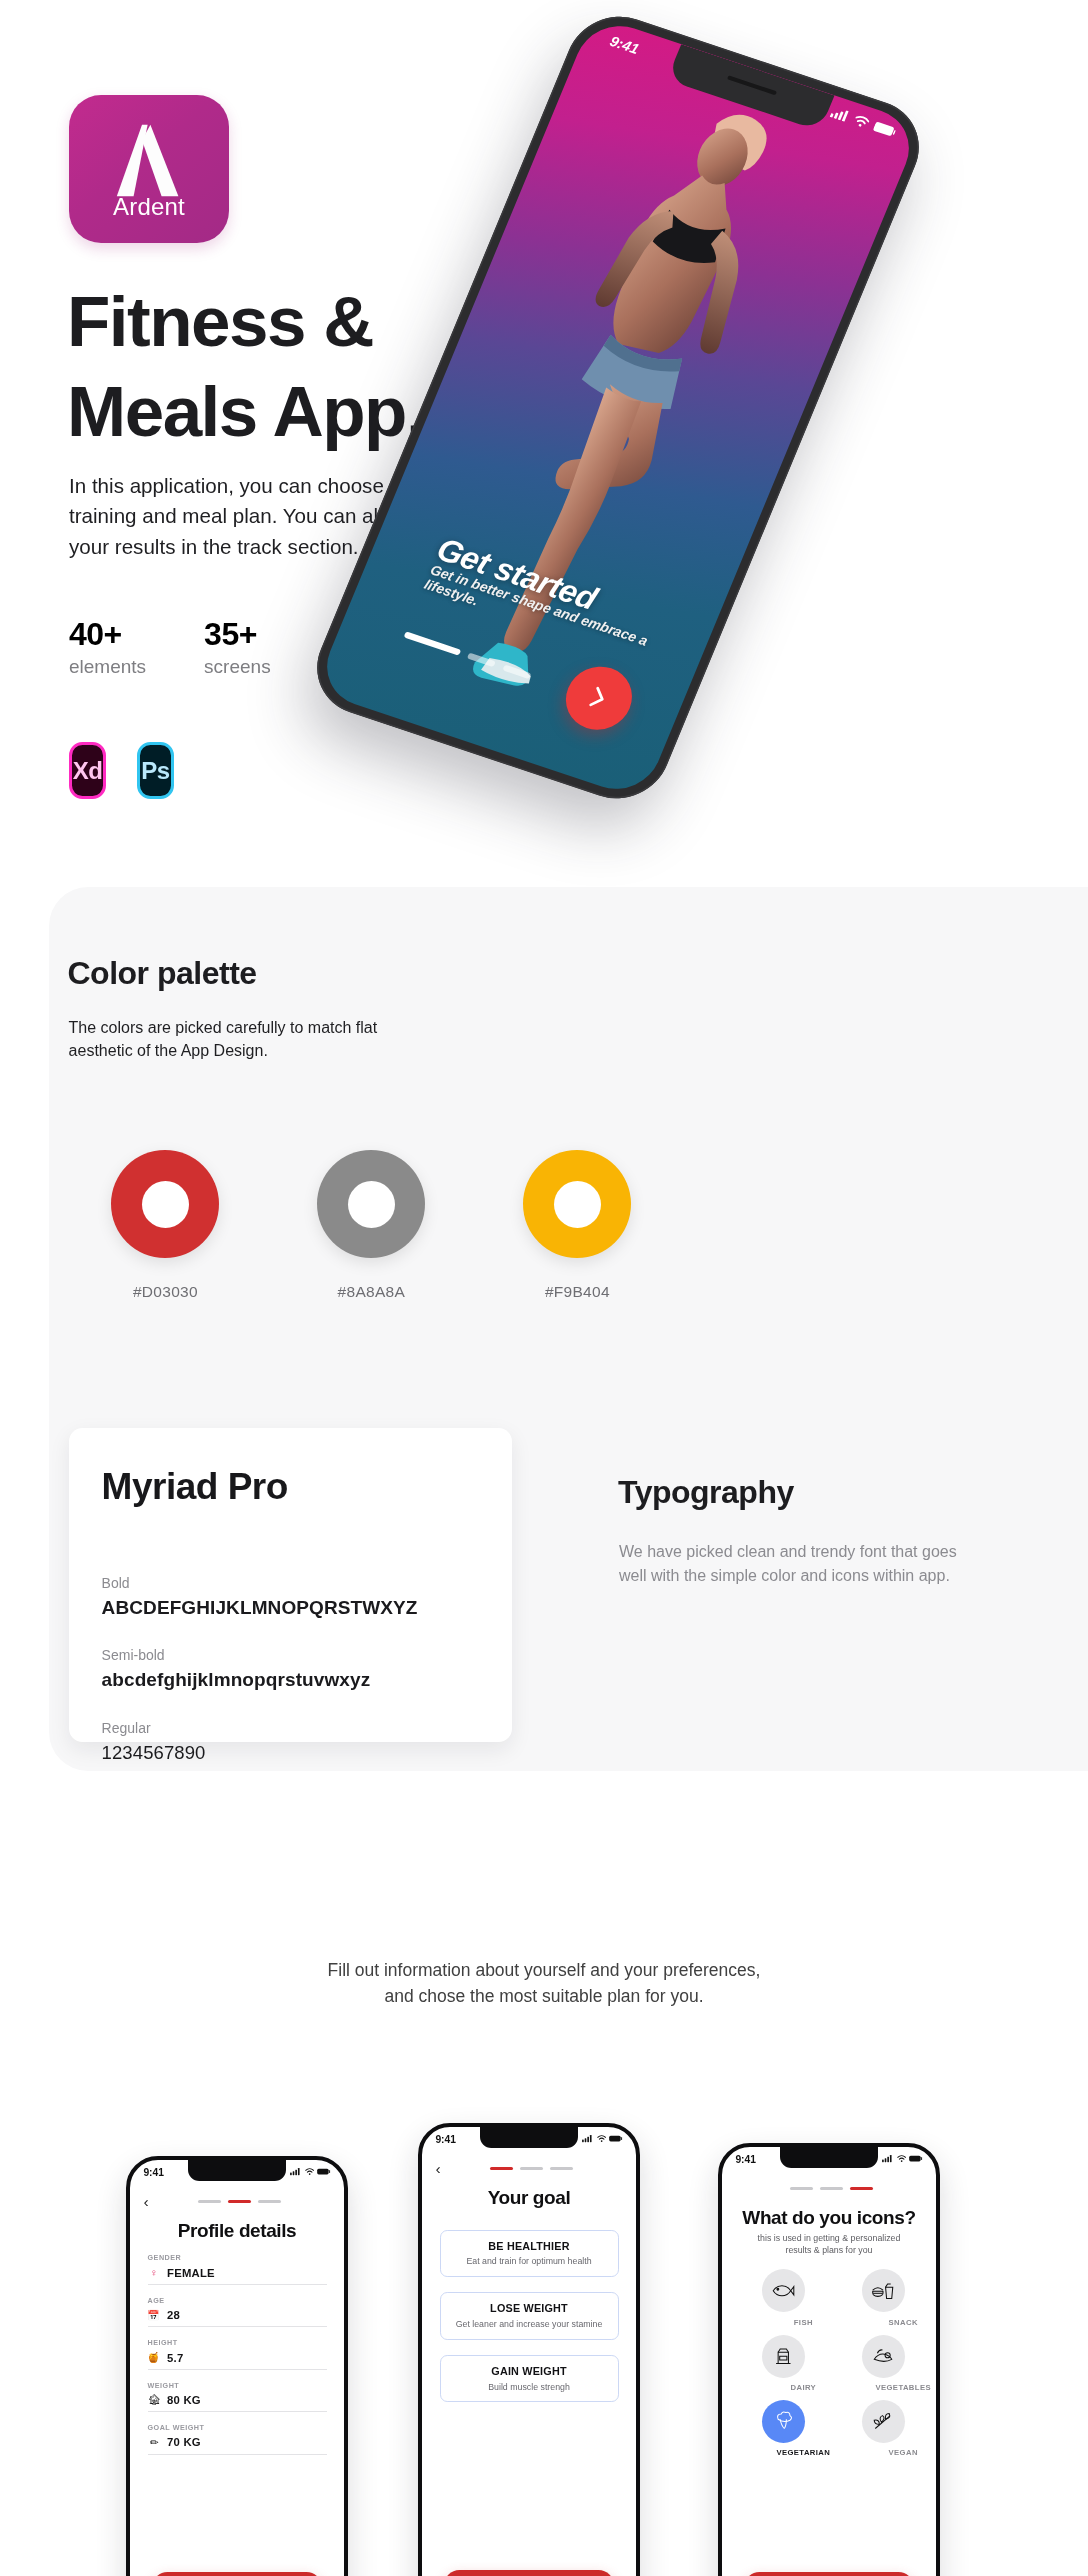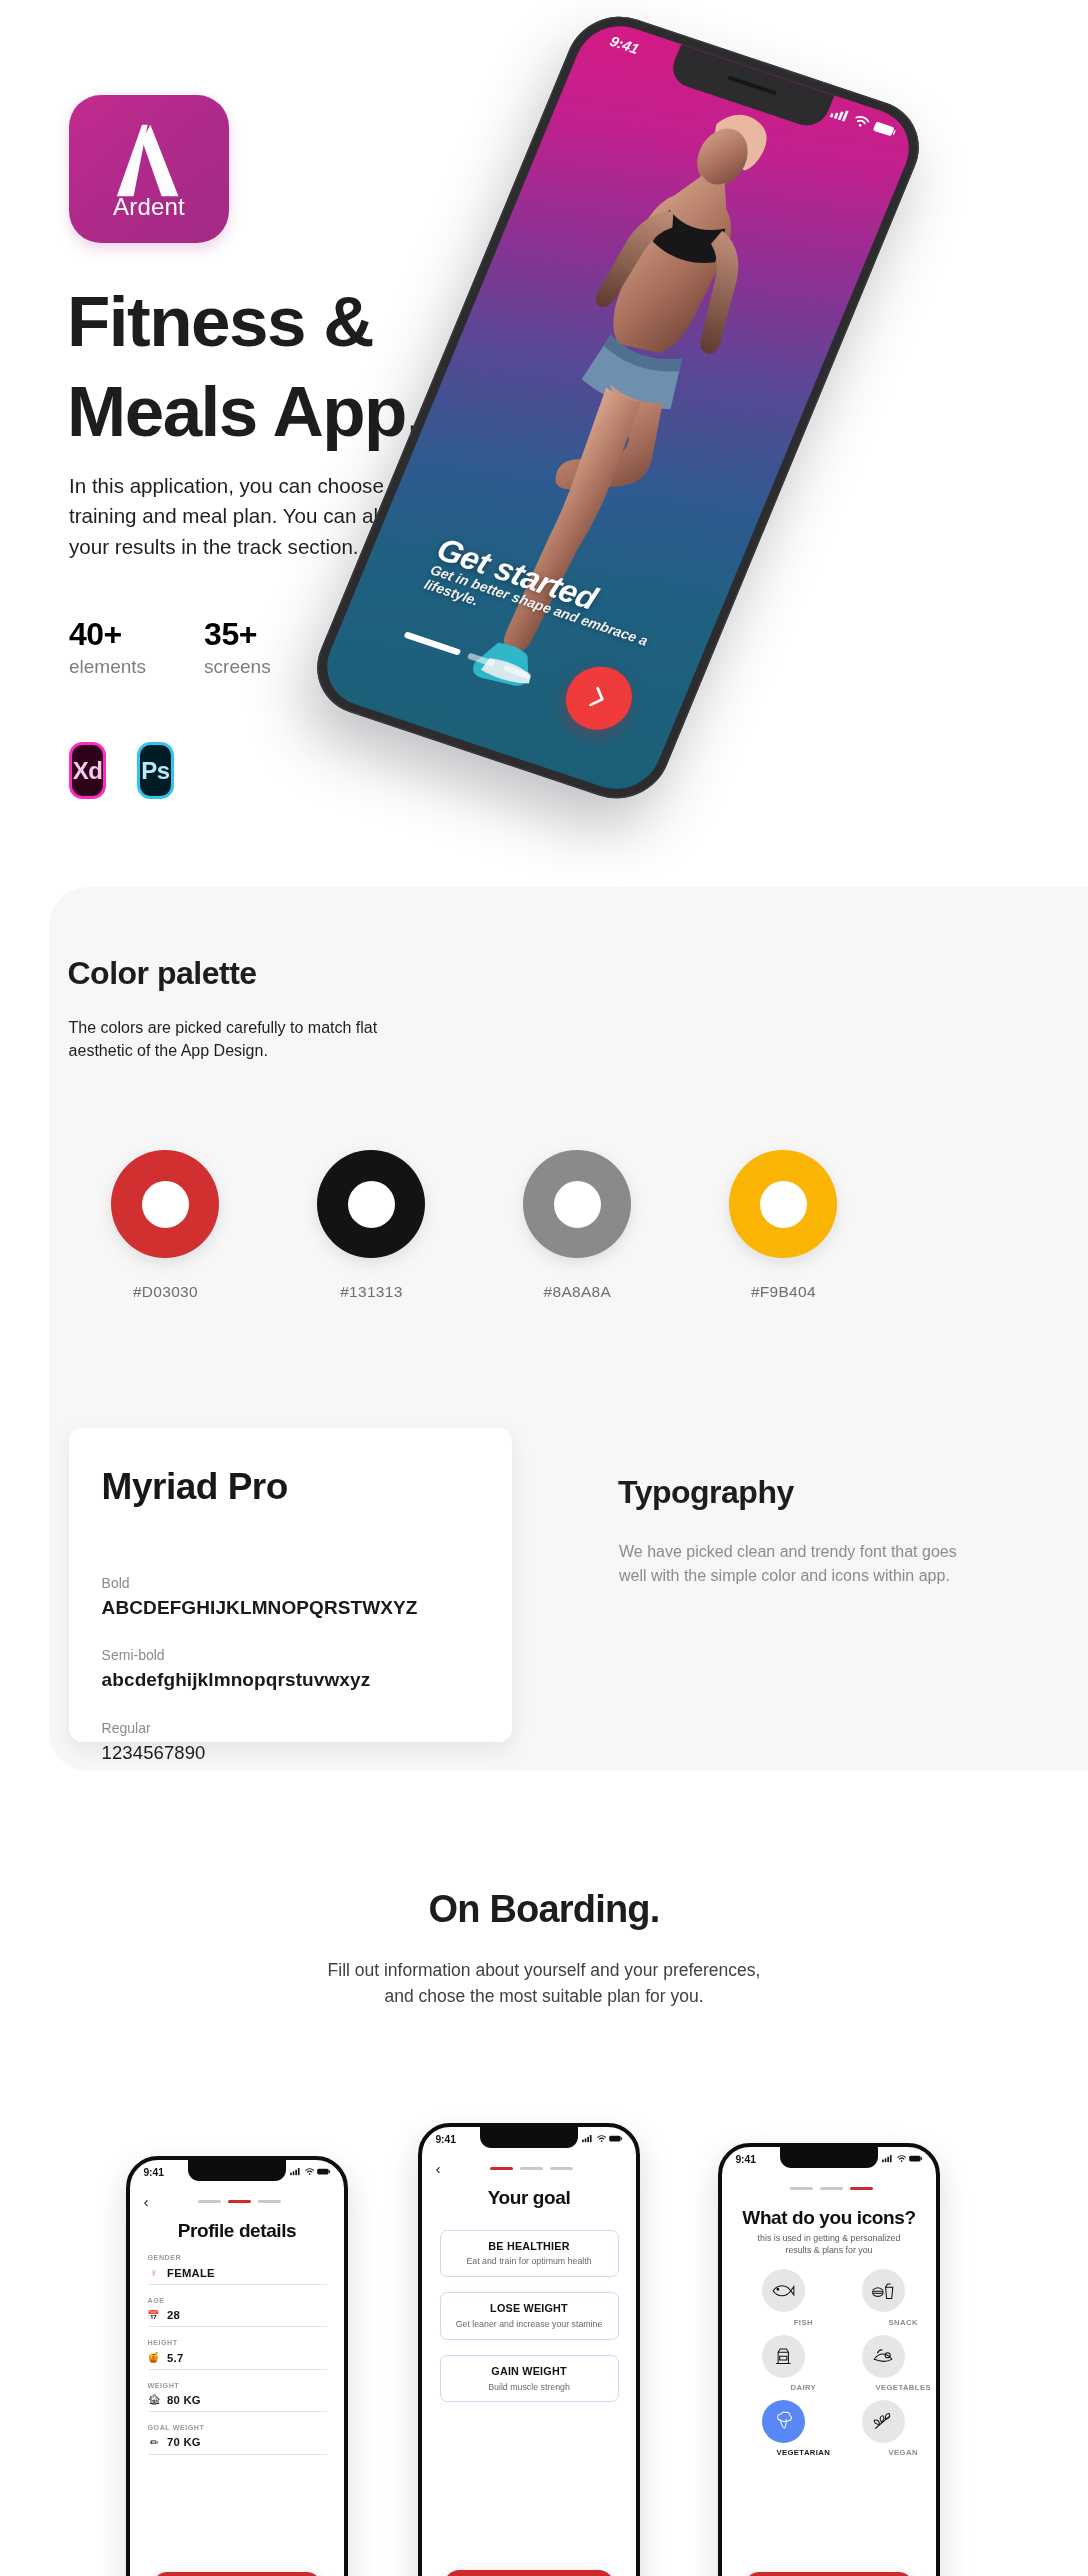--- a/index.html
+++ b/index.html
@@ -287,26 +287,20 @@
     <p class="sec-sub pal-sub">The colors are picked carefully to match flat aesthetic of the App Design.</p>
 
     <div class="swatches">
       <div class="sw">
         <div class="sw-ring" style="background:#D03030">
             <div class="sw-hole"></div>
           </div>
         <div class="sw-hex">#D03030</div>
       </div>
       <div class="sw">
-        <div class="sw-ring" style="background:#131313">
-            <div class="sw-hole"></div>
-          </div>
-        <div class="sw-hex">#131313</div>
-      </div>
-      <div class="sw">
         <div class="sw-ring" style="background:#8A8A8A">
             <div class="sw-hole"></div>
           </div>
         <div class="sw-hex">#8A8A8A</div>
       </div>
       <div class="sw">
         <div class="sw-ring" style="background:#F9B404">
             <div class="sw-hole"></div>
           </div>
         <div class="sw-hex">#F9B404</div>
@@ -326,21 +320,20 @@
       <div class="tw tw3">
         <div class="tw-l">Regular</div>
         <div class="tw-v reg">1234567890</div>
       </div>
     </div>
 
     <h2 class="sec-title typo-head">Typography</h2>
     <p class="typo-sub">We have picked clean and trendy font that goes well with the simple color and icons within app.</p>
   </div>
 
-  <h2 class="onb-title">On Boarding.</h2>
   <p class="onb-sub">Fill out information about yourself and your preferences, and chose the most suitable plan for you.</p>
 
   <div class="op op1">
     <div class="notch2"></div>
     <div class="sbar">
       <div class="t">9:41</div>
       <div class="r">
         <svg width="11.3" height="7.2" viewBox="0 0 34 22">
           <rect x="0" y="14" width="5" height="8" rx="1.5" fill="#111"></rect>
             <rect x="8" y="10" width="5" height="12" rx="1.5" fill="#111"></rect>

